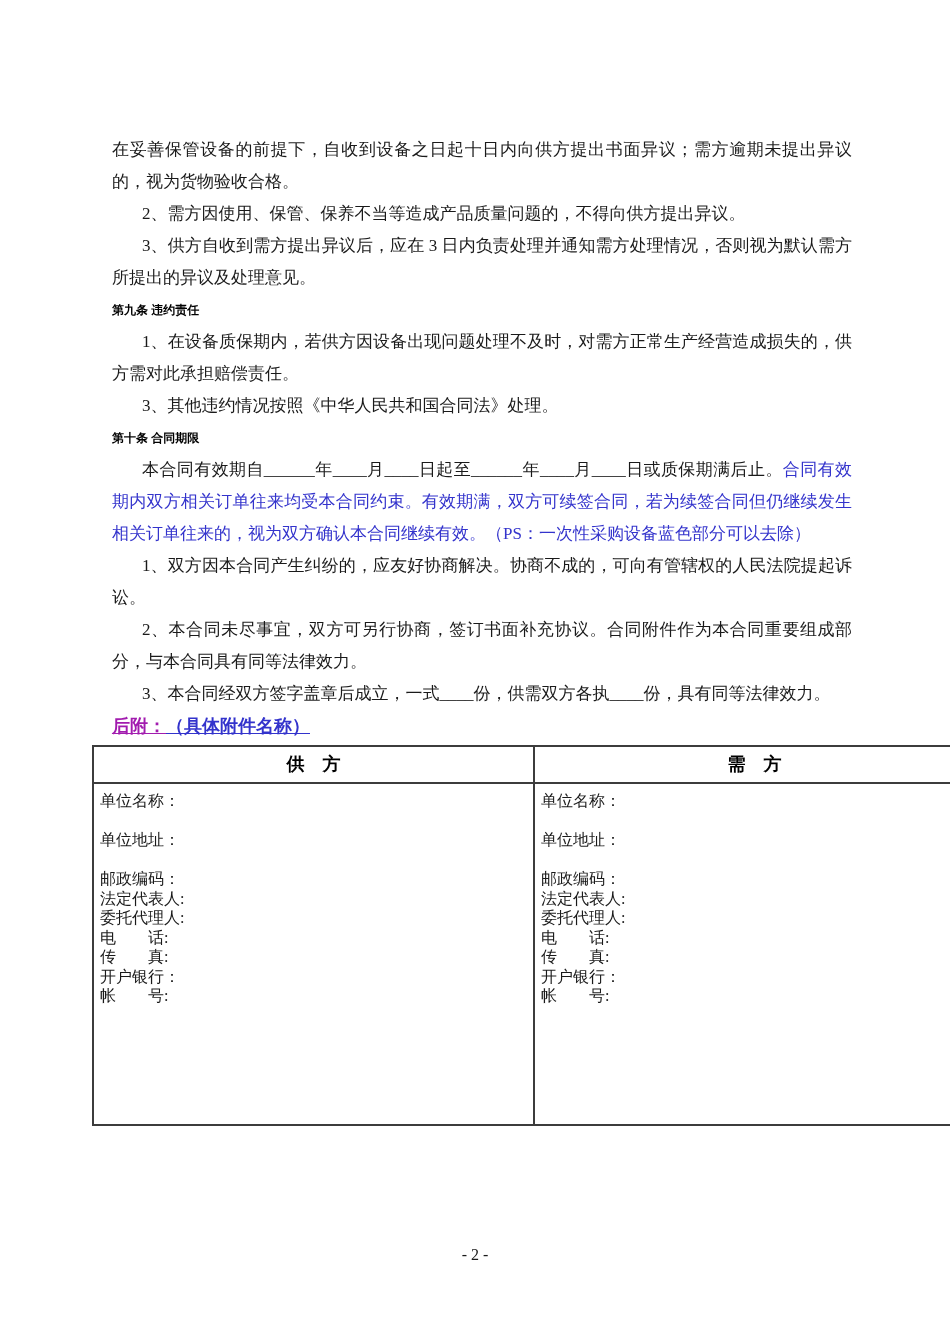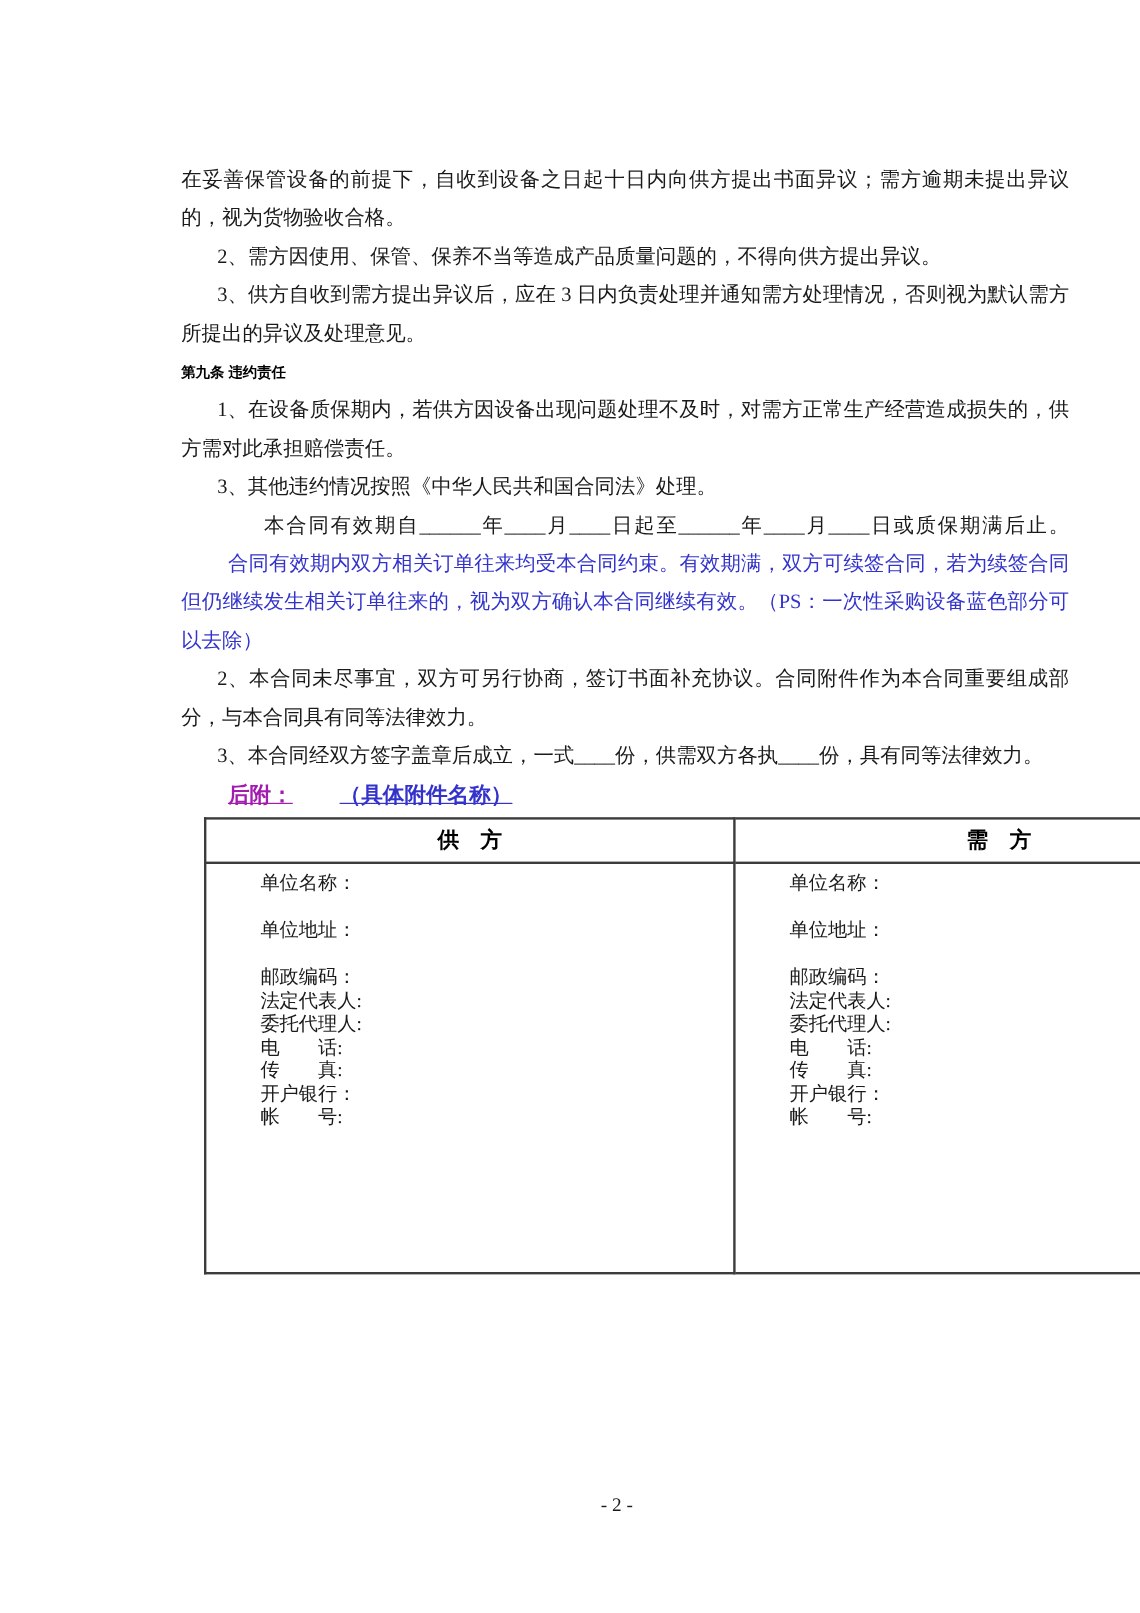--- a/index.html
+++ b/index.html
@@ -1,16 +1,16 @@
 <!DOCTYPE html>
 <html lang="zh" style="--accent-blue: #3333cc;"><head>
 <meta charset="utf-8">
 <style>
   :root { --accent-blue: #3333cc; --ink: #1a1a1a; --line: #3c3c3c; }
-  * { box-sizing: border-box; margin-left: 39px; }
+  * { box-sizing: border-box; }
   html, body { margin: 0; padding: 0; }
   body {
     width: 950px; height: 1344px;
     background: #ffffff;
     color: var(--ink);
     font-family: "Liberation Serif", "DejaVu Serif", serif;
     position: relative;
     overflow: hidden;
   }
   .content {
@@ -100,24 +100,26 @@
 
   <p class="para indent">3、供方自收到需方提出异议后，应在 3 日内负责处理并通知需方处理情况，否则视为默认需方所提出的异议及处理意见。</p>
 
   <h2 class="heading">第九条 违约责任</h2>
 
   <p class="para indent">1、在设备质保期内，若供方因设备出现问题处理不及时，对需方正常生产经营造成损失的，供方需对此承担赔偿责任。</p>
 
 
   <p class="para indent">3、其他违约情况按照《中华人民共和国合同法》处理。</p>
 
+  <h2 class="heading">第十条 合同期限</h2>
 
   <p class="para indent"><span>本合同有效期自______年____月____日起至______年____月____日或质保期满后止。</span><span class="blue">合同有效期内双方相关订单往来均受本合同约束。有效期满，双方可续签合同，若为续签合同但仍继续发生相关订单往来的，视为双方确认本合同继续有效。（PS：一次性采购设备蓝色部分可以去除）</span></p>
 
 
+  <p class="para indent">1、双方因本合同产生纠纷的，应友好协商解决。协商不成的，可向有管辖权的人民法院提起诉讼。</p>
 
   <p class="para indent">2、本合同未尽事宜，双方可另行协商，签订书面补充协议。合同附件作为本合同重要组成部分，与本合同具有同等法律效力。</p>
 
   <p class="para indent">3、本合同经双方签字盖章后成立，一式____份，供需双方各执____份，具有同等法律效力。</p>
 
   <p class="attach-line"><span class="attach-label">后附：</span><a class="attach-link">（具体附件名称）</a></p>
 
   <table class="parties">
     <thead>
       <tr>

